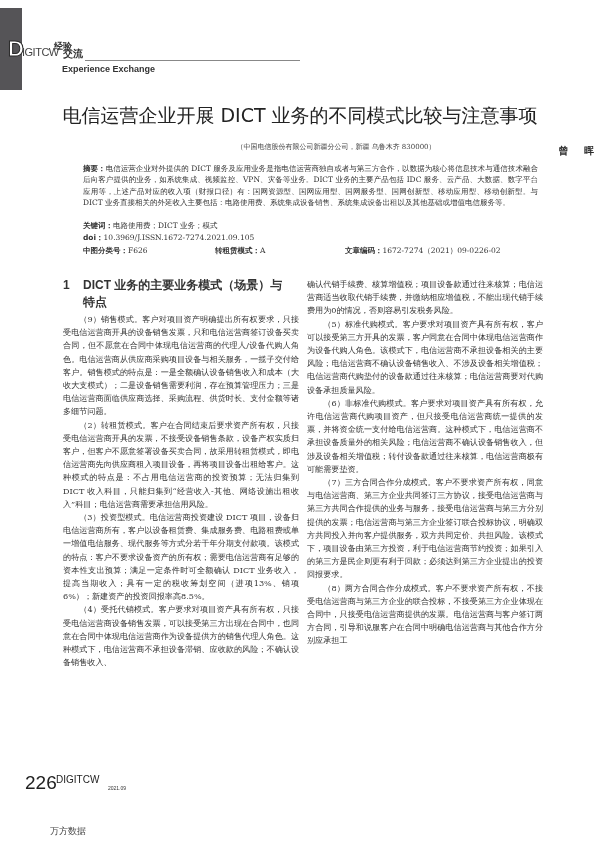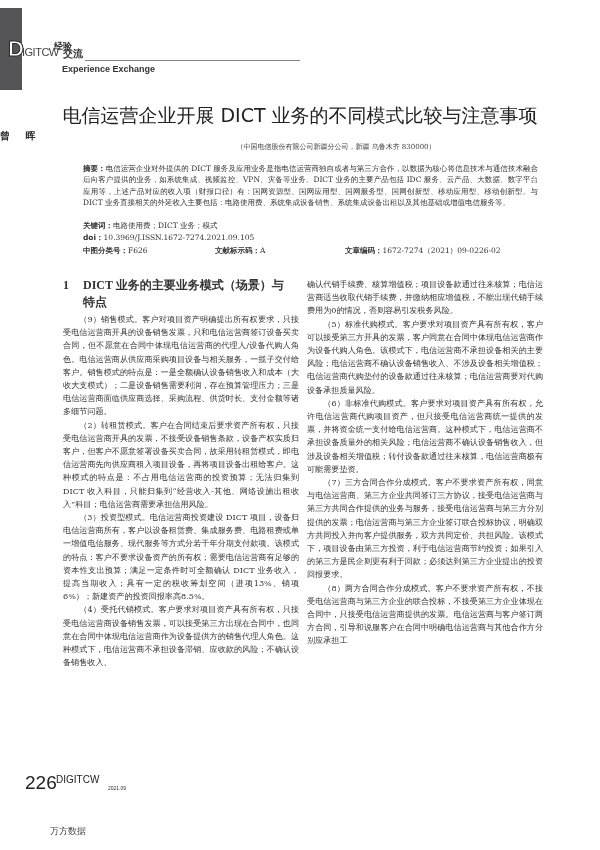--- a/index.html
+++ b/index.html
@@ -7,34 +7,34 @@
          font-family:"DejaVu Serif", serif; color:#2a2a2a; }
   .side-bar { position:absolute; left:0; top:8px; width:22px; height:82px; background:#555457; }
   .logo-d { position:absolute; left:8px; top:38px; font-family:"Liberation Sans", sans-serif; font-size:22px; font-weight:bold; color:#ffffff; line-height:1; -webkit-text-stroke:1px #2a2a2a; }
   .logo-word { position:absolute; left:22px; top:46px; font-family:"Liberation Sans", sans-serif; font-size:11px; color:#444; letter-spacing:-0.5px; }
   .col-label-1 { position:absolute; left:54px; top:40px; font-family:"DejaVu Sans", sans-serif; font-size:9px; font-weight:bold; color:#333; }
   .col-label-2 { position:absolute; left:63px; top:47px; font-family:"DejaVu Sans", sans-serif; font-size:10px; font-weight:bold; color:#333; }
   .header-rule { position:absolute; left:85px; top:60px; width:215px; height:1px; background:#888; }
   .col-en { position:absolute; left:62px; top:64px; font-family:"Liberation Sans", sans-serif; font-size:9px; font-weight:bold; color:#333; }
 
   .title { position:absolute; left:0; width:600px; top:103px; text-align:center; font-family:"DejaVu Sans", sans-serif; font-size:19px; color:#222; }
-  .author { position:absolute; left:0; width:600px; top:129px; text-align:left; font-family:"DejaVu Sans", sans-serif; font-size:10px; font-weight:bold; letter-spacing:6px; }
+  .author { position:absolute; left:0; width:600px; top:144px; text-align:right; font-family:"DejaVu Sans", sans-serif; font-size:10px; font-weight:bold; letter-spacing:6px; }
   .affil { position:absolute; left:0; width:600px; top:142px; text-align:center; font-size:7px; color:#444;margin-left:36px; }
 
   .abstract { position:absolute; left:83px; top:163px; width:455px; font-size:7.5px; line-height:11.3px; color:#333; text-align:justify; }
   .abstract .lbl { font-family:"DejaVu Sans", sans-serif; font-weight:bold; }
   .meta-row { position:absolute; left:83px; font-size:7.5px; color:#333; }
   .meta-row .lbl { font-family:"DejaVu Sans", sans-serif; font-weight:bold; }
 
   .col { position:absolute; top:277px; width:236px; font-size:8.1px; line-height:13.2px; color:#333; text-align:justify; }
   .col-left { left:63px; }
   .col-right { left:307px; top:278px; }
   .col p { margin:0; text-indent:2em; }
   .col p.cont { text-indent:0; }
-  .sec-h { font-family:Liberation Serif, serif; font-size:12px; font-weight:bold; line-height:17px; margin:0 0 2px 0; text-indent:0; padding-left:0; }
+  .sec-h { font-family:Liberation Sans, sans-serif; font-size:12px; font-weight:bold; line-height:17px; margin:0 0 2px 0; text-indent:0; padding-left:0; }
   .sec-h .num { display:inline-block; width:20px; }
   .sec-h .line2 { display:block; padding-left:20px; }
 
   .footer-page { position:absolute; left:25px; top:772px; font-family:"Liberation Sans", sans-serif; font-size:19px; color:#222; }
   .footer-brand { position:absolute; left:56px; top:774px; font-family:"Liberation Sans", sans-serif; font-size:10px; color:#222; }
   .footer-date { position:absolute; left:108px; top:785px; font-family:"Liberation Sans", sans-serif; font-size:5px; color:#333; }
   .watermark { position:absolute; left:50px; top:825px; font-size:9px; color:#444; }
 </style>
 </head>
 <body>
@@ -54,21 +54,21 @@
 <div class="abstract">
   <span class="lbl">摘要：</span><span>电信运营企业对外提供的 DICT 服务及应用业务是指电信运营商独自或者与第三方合作，以数据为核心将信息技术与通信技术融合后向客户提供的业务，如系统集成、视频监控、VPN、灾备等业务。DICT 业务的主要产品包括 IDC 服务、云产品、大数据、数字平台应用等，上述产品对应的收入项（财报口径）有：国网资源型、国网应用型、国网服务型、国网创新型、移动应用型、移动创新型。与 DICT 业务直接相关的外延收入主要包括：电路使用费、系统集成设备销售、系统集成设备出租以及其他基础或增值电信服务等。</span>
 </div>
 <div class="meta-row" style="top:221px;">
   <span class="lbl">关键词：</span><span>电路使用费；DICT 业务；模式</span>
 </div>
 <div class="meta-row" style="top:233px;">
   <span class="lbl">doi：</span><span>10.3969/J.ISSN.1672-7274.2021.09.105</span>
 </div>
 <div class="meta-row" style="top:246px; width:460px;">
-  <span style="display:inline-block; width:132px;"><span class="lbl">中图分类号：</span><span>F626</span></span><span style="display:inline-block; width:130px;"><span class="lbl">文献标示码：</span><span>A</span></span><span><span class="lbl">文章编码：</span><span>1672-7274（2021）09-0226-02</span></span>
+  <span style="display:inline-block; width:132px;"><span class="lbl">中图分类号：</span><span>F626</span></span><span style="display:inline-block; width:130px;"><span class="lbl">转租赁模式：</span><span>A</span></span><span><span class="lbl">文章编码：</span><span>1672-7274（2021）09-0226-02</span></span>
 </div>
 
 <div class="col col-left">
   <div class="sec-h">
     <span class="num">1</span><span>DICT 业务的主要业务模式（场景）与</span>
     <span class="line2">特点</span>
   </div>
   <p>（9）销售模式。客户对项目资产明确提出所有权要求，只接受电信运营商开具的设备销售发票，只和电信运营商签订设备买卖合同，但不愿意在合同中体现电信运营商的代理人/设备代购人角色。电信运营商从供应商采购项目设备与相关服务，一揽子交付给客户。销售模式的特点是：一是全额确认设备销售收入和成本（大收大支模式）；二是设备销售需要利润，存在预算管理压力；三是电信运营商面临供应商选择、采购流程、供货时长、支付金额等诸多细节问题。</p>
   <p>（2）转租赁模式。客户在合同结束后要求资产所有权，只接受电信运营商开具的发票，不接受设备销售条款，设备产权实质归客户，但客户不愿意签署设备买卖合同，故采用转租赁模式，即电信运营商先向供应商租入项目设备，再将项目设备出租给客户。这种模式的特点是：不占用电信运营商的投资预算；无法归集到 DICT 收入科目，只能归集到“经营收入-其他、网络设施出租收入”科目；电信运营商需要承担信用风险。</p>
   <p>（3）投资型模式。电信运营商投资建设 DICT 项目，设备归电信运营商所有，客户以设备租赁费、集成服务费、电路租费或单一增值电信服务、现代服务等方式分若干年分期支付款项。该模式的特点：客户不要求设备资产的所有权；需要电信运营商有足够的资本性支出预算；满足一定条件时可全额确认 DICT 业务收入，提高当期收入；具有一定的税收筹划空间（进项13%、销项6%）；新建资产的投资回报率高8.5%。</p>

